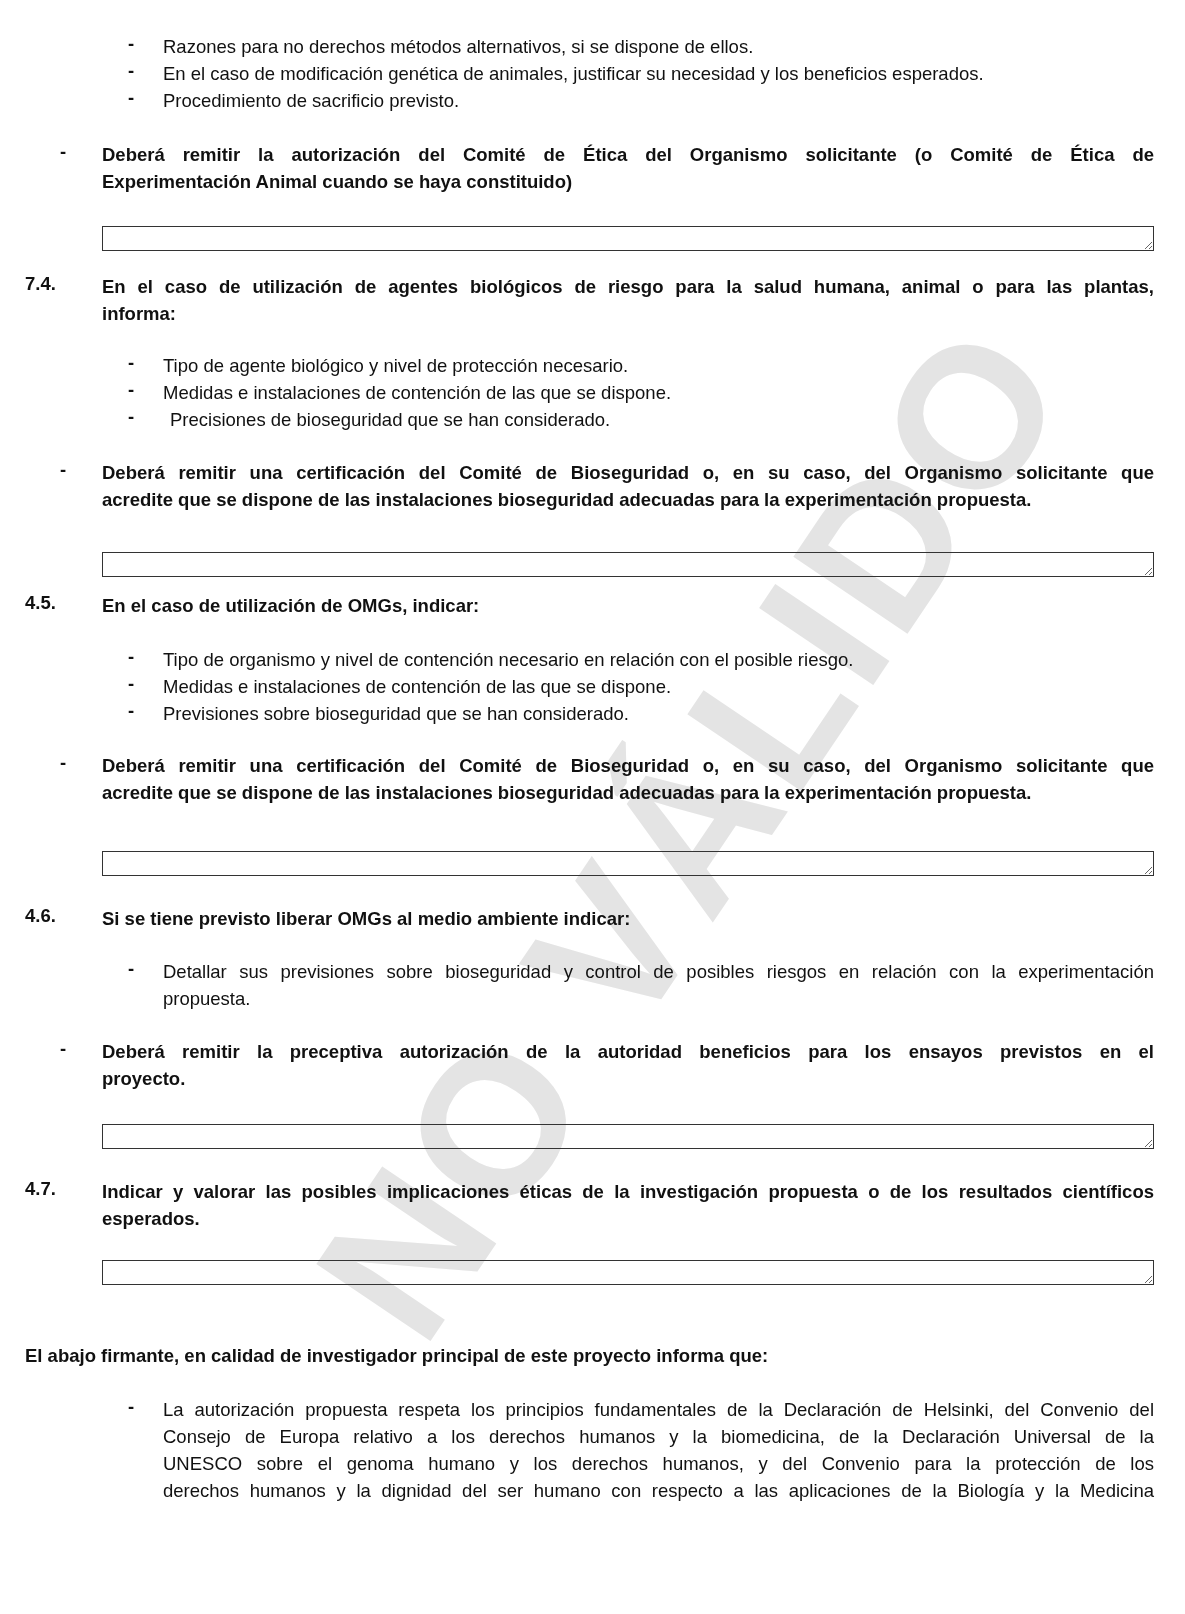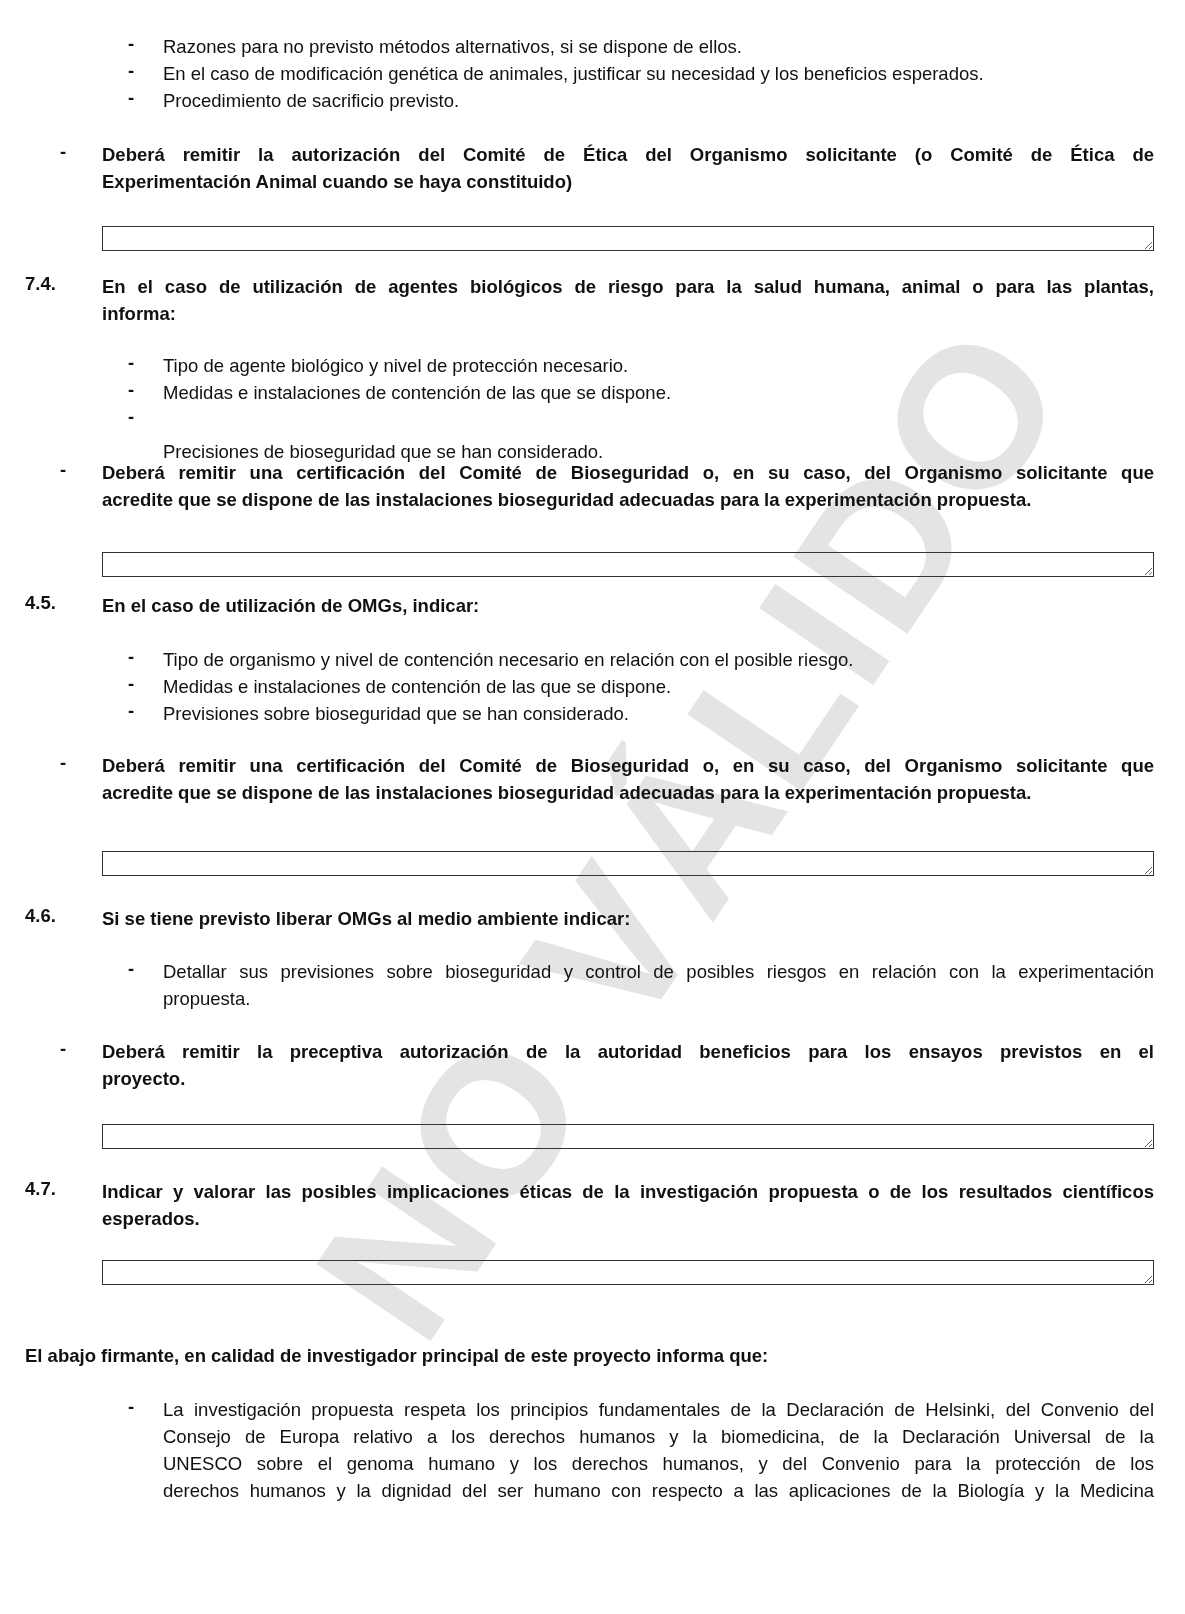--- a/index.html
+++ b/index.html
@@ -78,21 +78,21 @@
   </style>
 </head>
 <body>
 
 <div class="page">
 
   <div class="watermark">NO VÁLIDO</div>
 
   <div>
     <span class="abs bullet-mark" style="left:128px; top:33px;">-</span>
-    <div class="abs line" style="left:163px; top:33px;">Razones para no previsto métodos alternativos, si se dispone de ellos.</div>
+    <div class="abs line" style="left:163px; top:33px;">Razones para no derechos métodos alternativos, si se dispone de ellos.</div>
 
     <span class="abs bullet-mark" style="left:128px; top:60px;">-</span>
     <div class="abs line" style="left:163px; top:60px;">En el caso de modificación genética de animales, justificar su necesidad y los beneficios esperados.</div>
 
     <span class="abs bullet-mark" style="left:128px; top:87px;">-</span>
     <div class="abs line" style="left:163px; top:87px;">Procedimiento de sacrificio previsto.</div>
   </div>
 
   <div>
     <span class="abs bullet-mark" style="left:60px; top:141px;">-</span>
@@ -104,21 +104,21 @@
   <div>
     <span class="abs section-num" style="top:273px;">7.4.</span>
     <div class="abs bold justify-full" style="left:102px; top:273px; width:1052px;">En el caso de utilización de agentes biológicos de riesgo para la salud humana, animal o para las plantas,</div>
     <div class="abs bold line" style="left:102px; top:300px;">informa:</div>
 
     <span class="abs bullet-mark" style="left:128px; top:352px;">-</span>
     <div class="abs line" style="left:163px; top:352px;">Tipo de agente biológico y nivel de protección necesario.</div>
     <span class="abs bullet-mark" style="left:128px; top:379px;">-</span>
     <div class="abs line" style="left:163px; top:379px;">Medidas e instalaciones de contención de las que se dispone.</div>
     <span class="abs bullet-mark" style="left:128px; top:406px;">-</span>
-    <div class="abs line" style="left:163px; top:406px;margin-top:32px;">Precisiones de bioseguridad que se han considerado.</div>
+    <div class="abs line" style="left:170px; top:406px;">Precisiones de bioseguridad que se han considerado.</div>
 
     <span class="abs bullet-mark" style="left:60px; top:459px;">-</span>
     <div class="abs bold justify-full" style="left:102px; top:459px; width:1052px;">Deberá remitir una certificación del Comité de Bioseguridad o, en su caso, del Organismo solicitante que</div>
     <div class="abs bold line" style="left:102px; top:486px;">acredite que se dispone de las instalaciones bioseguridad adecuadas para la experimentación propuesta.</div>
   </div>
   <textarea class="answer-box" style="top: 552px;"></textarea>
 
   <div>
     <span class="abs section-num" style="top:592px;">4.5.</span>
     <div class="abs bold line" style="left:102px; top:592px;">En el caso de utilización de OMGs, indicar:</div>
@@ -154,19 +154,19 @@
     <span class="abs section-num" style="top:1178px;">4.7.</span>
     <div class="abs bold justify-full" style="left:102px; top:1178px; width:1052px;">Indicar y valorar las posibles implicaciones éticas de la investigación propuesta o de los resultados científicos</div>
     <div class="abs bold line" style="left:102px; top:1205px;">esperados.</div>
   </div>
   <textarea class="answer-box" style="top: 1260px;"></textarea>
 
   <div>
     <div class="abs bold line" style="left:25px; top:1342px;">El abajo firmante, en calidad de investigador principal de este proyecto informa que:</div>
 
     <span class="abs bullet-mark" style="left:128px; top:1396px;">-</span>
-    <div class="abs justify-full" style="left:163px; top:1396px; width:991px;">La investigación propuesta respeta los principios fundamentales de la Declaración de Helsinki, del Convenio del</div>
+    <div class="abs justify-full" style="left:163px; top:1396px; width:991px;">La autorización propuesta respeta los principios fundamentales de la Declaración de Helsinki, del Convenio del</div>
     <div class="abs justify-full" style="left:163px; top:1423px; width:991px;">Consejo de Europa relativo a los derechos humanos y la biomedicina, de la Declaración Universal de la</div>
     <div class="abs justify-full" style="left:163px; top:1450px; width:991px;">UNESCO sobre el genoma humano y los derechos humanos, y del Convenio para la protección de los</div>
     <div class="abs justify-full" style="left:163px; top:1477px; width:991px;">derechos humanos y la dignidad del ser humano con respecto a las aplicaciones de la Biología y la Medicina</div>
   </div>
 
 </div>
 
 </body></html>

